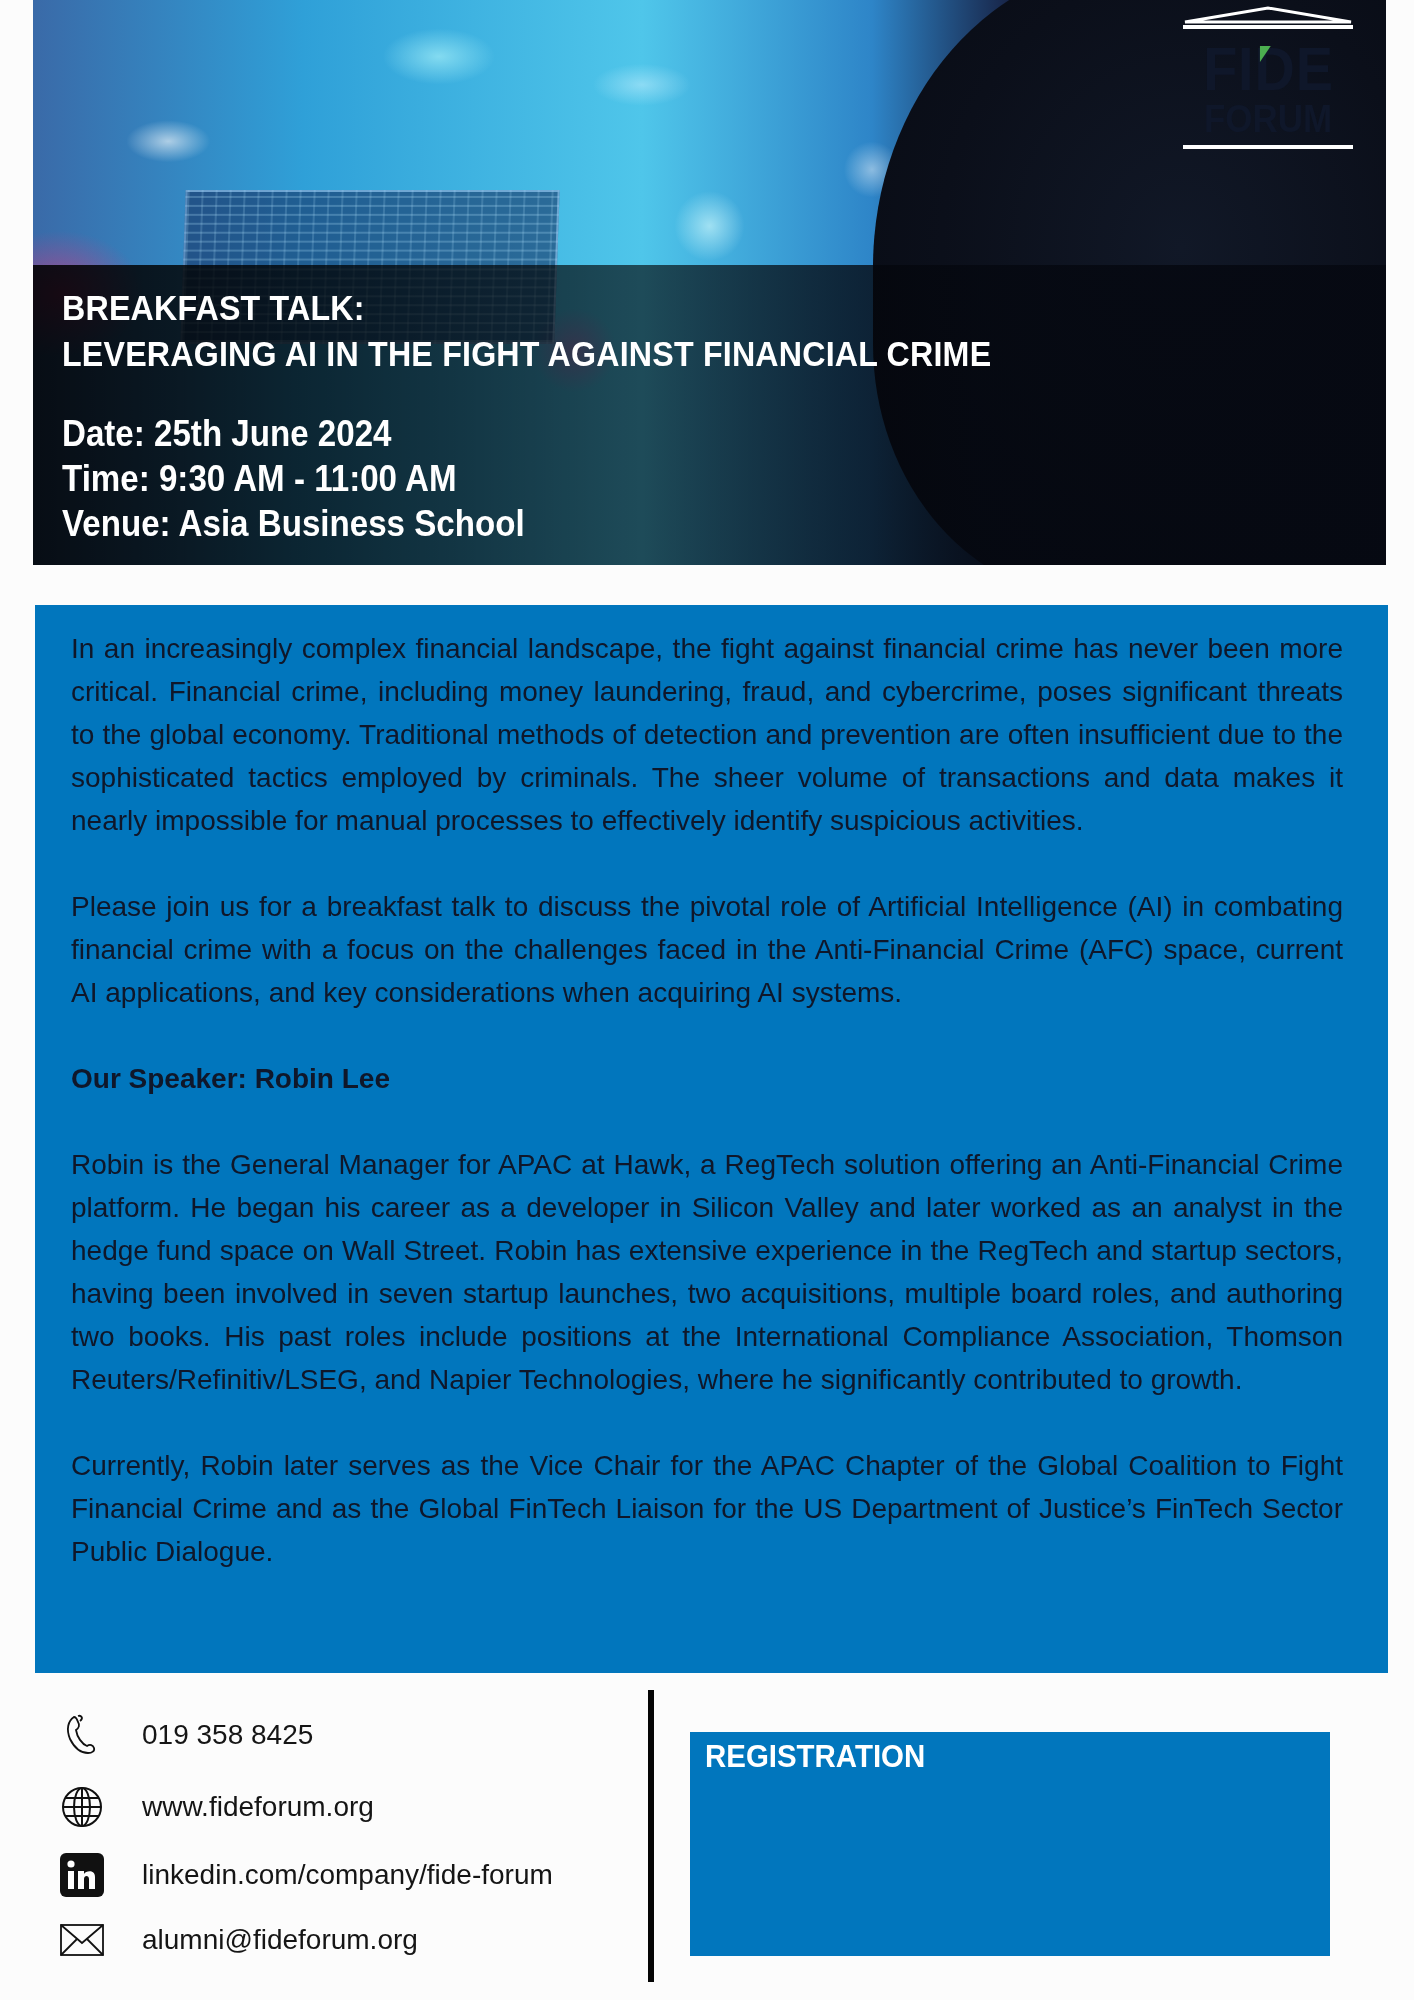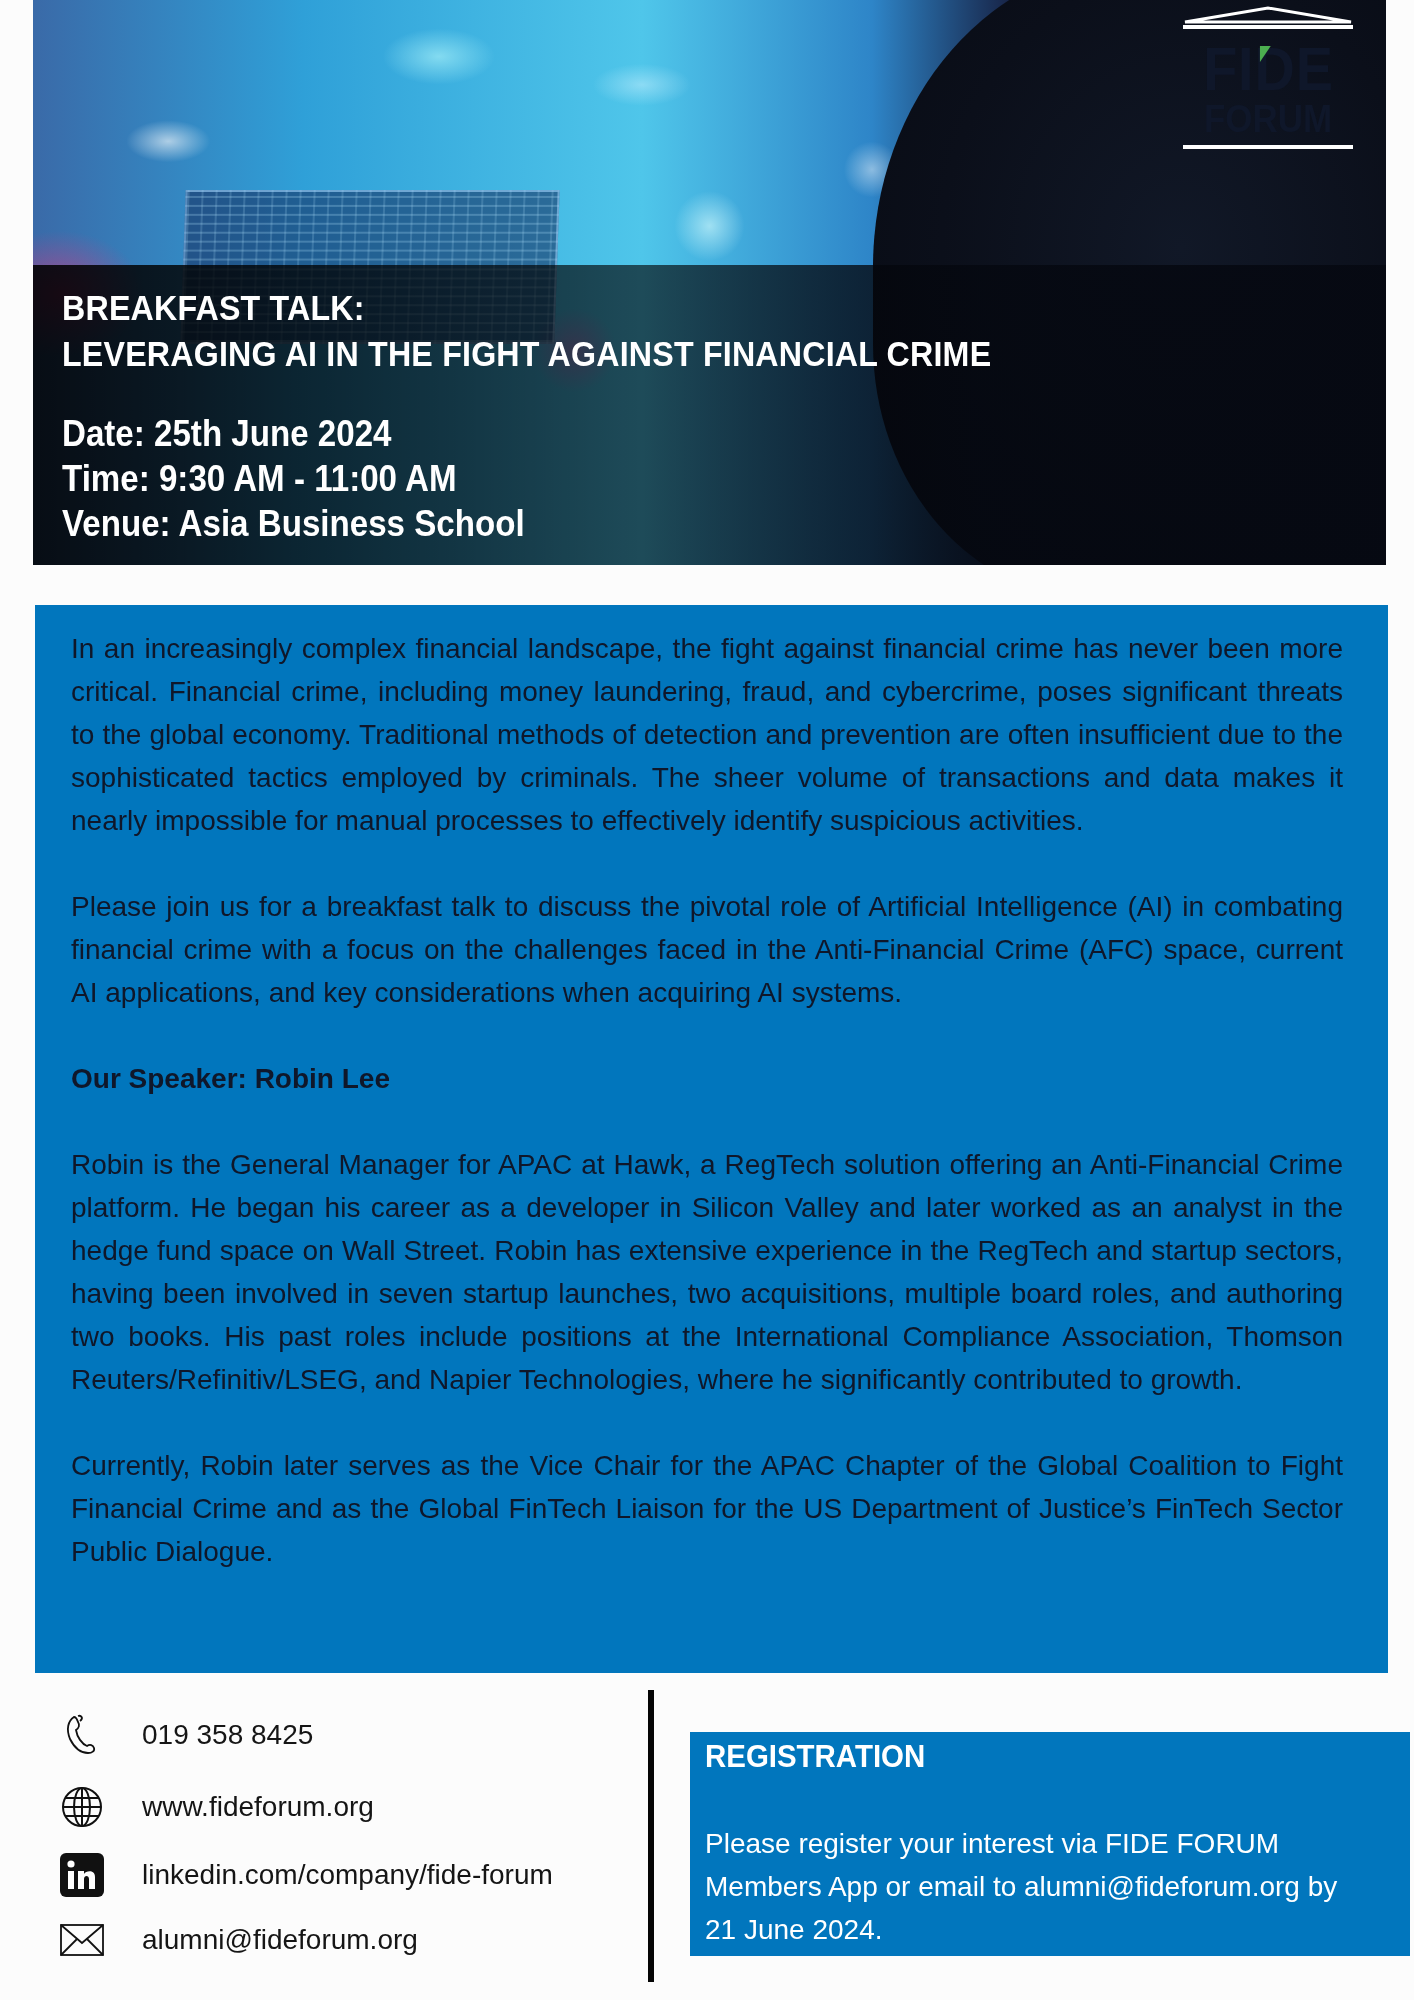--- a/index.html
+++ b/index.html
@@ -92,21 +92,21 @@
       position: absolute; left: 648px; top: 1690px; width: 6px; height: 292px; background: #050505;
     }
     .contacts { position: absolute; left: 58px; top: 1700px; width: 580px; }
     .contact {
       position: absolute; left: 0; height: 50px; display: flex; align-items: center;
       color: #151515; font-size: 28px;
     }
     .contact .ico { width: 48px; height: 48px; display: flex; align-items: center; justify-content: center; }
     .contact .txt { position: absolute; left: 84px; white-space: nowrap; }
     .reg {
-      position: absolute; left: 690px; top: 1732px; width: 720px; height: 224px;
+      position: absolute; left: 690px; top: 1732px; width: 640px; height: 224px;
       background: #0176bd; color: #fff;
     }
     .reg .heading {
       position: absolute; left: 15px; top: 6px; font-size: 32px; font-weight: bold;
       transform: scaleX(0.92); transform-origin: left; white-space: nowrap;
     }
     .reg .body {
       position: absolute; left: 15px; top: 90px; width: 670px;
       font-size: 28px; line-height: 43px;
     }
@@ -197,14 +197,13 @@
       </svg>
     </span>
     <span class="txt">alumni@fideforum.org</span>
   </div>
 </div>
 
 <div class="divider"></div>
 
 <div class="reg">
   <div class="heading">REGISTRATION</div>
-  <div class="body">Please register your interest via FIDE FORUM Members App or email to alumni@fideforum.org by 21 June 2024.</div>
 </div>
 
 </body></html>

